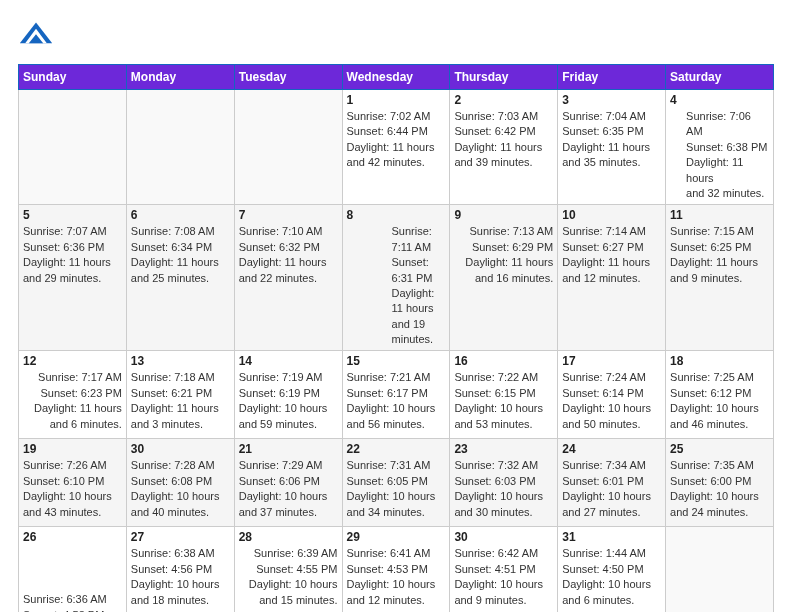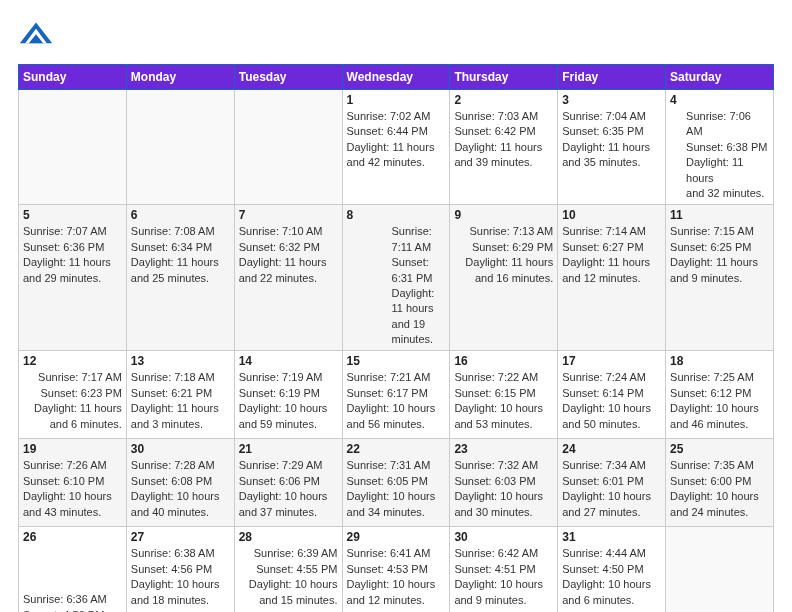--- a/index.html
+++ b/index.html
@@ -351,21 +351,21 @@
           </td>
           <td>
             <span class="day-number">30</span>
             <div class="day-info" style="white-space: pre-line;">Sunrise: 6:42 AM
 Sunset: 4:51 PM
 Daylight: 10 hours
 and 9 minutes.</div>
           </td>
           <td>
             <span class="day-number">31</span>
-            <div class="day-info" style="white-space: pre-line;">Sunrise: 4:44 AM
+            <div class="day-info" style="white-space: pre-line;">Sunrise: 1:44 AM
 Sunset: 4:50 PM
 Daylight: 10 hours
 and 6 minutes.</div>
           </td>
           <td class="empty"></td>
         </tr>
       </tbody>
   </table>
 </div>
 

